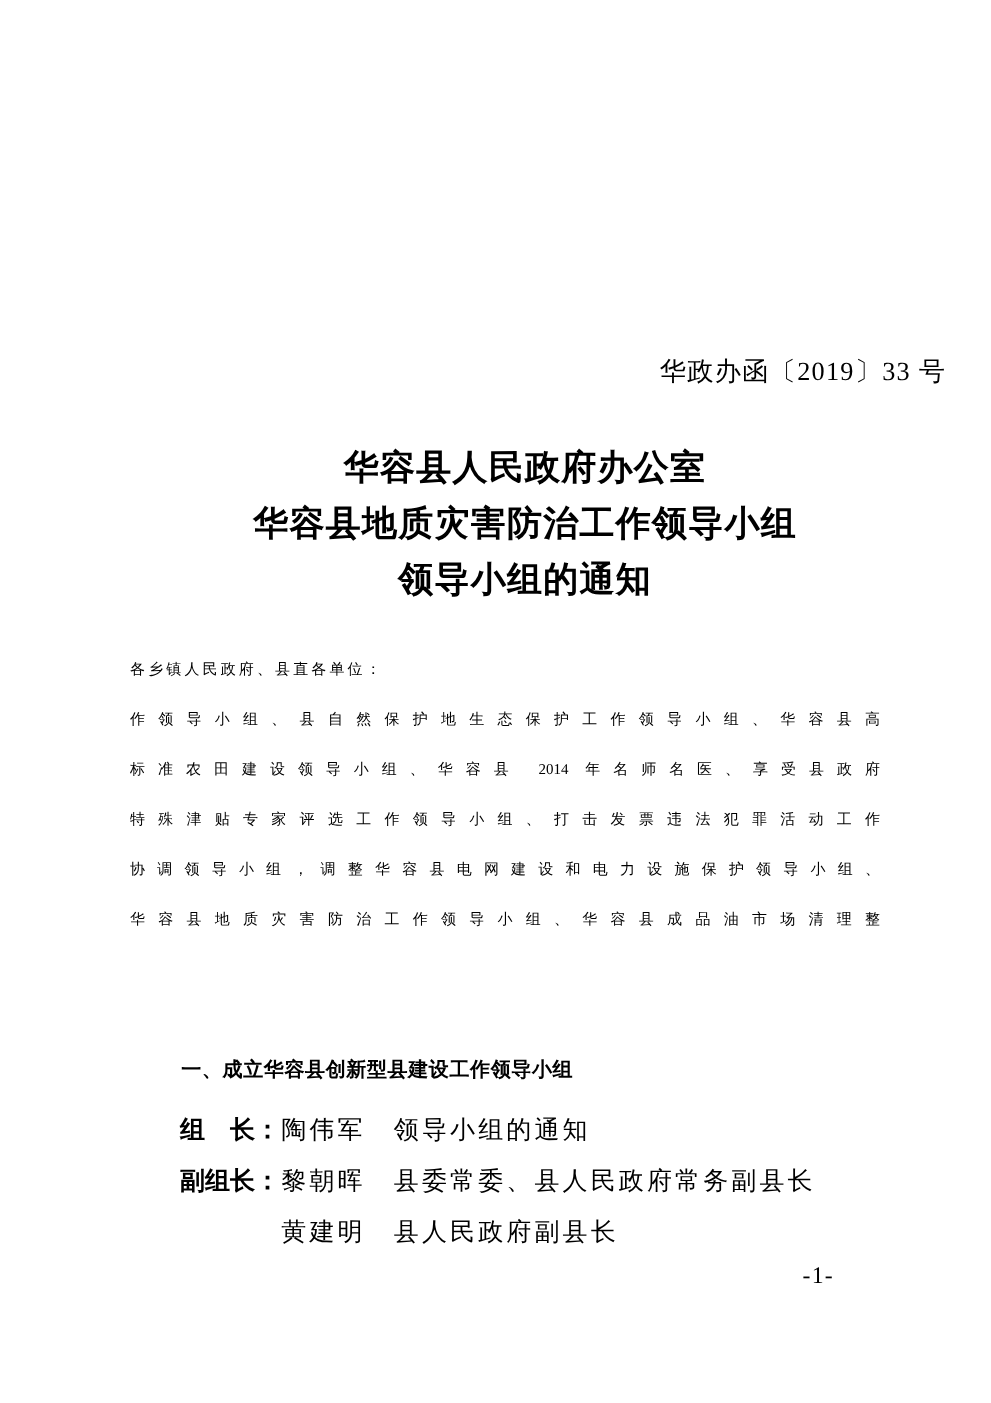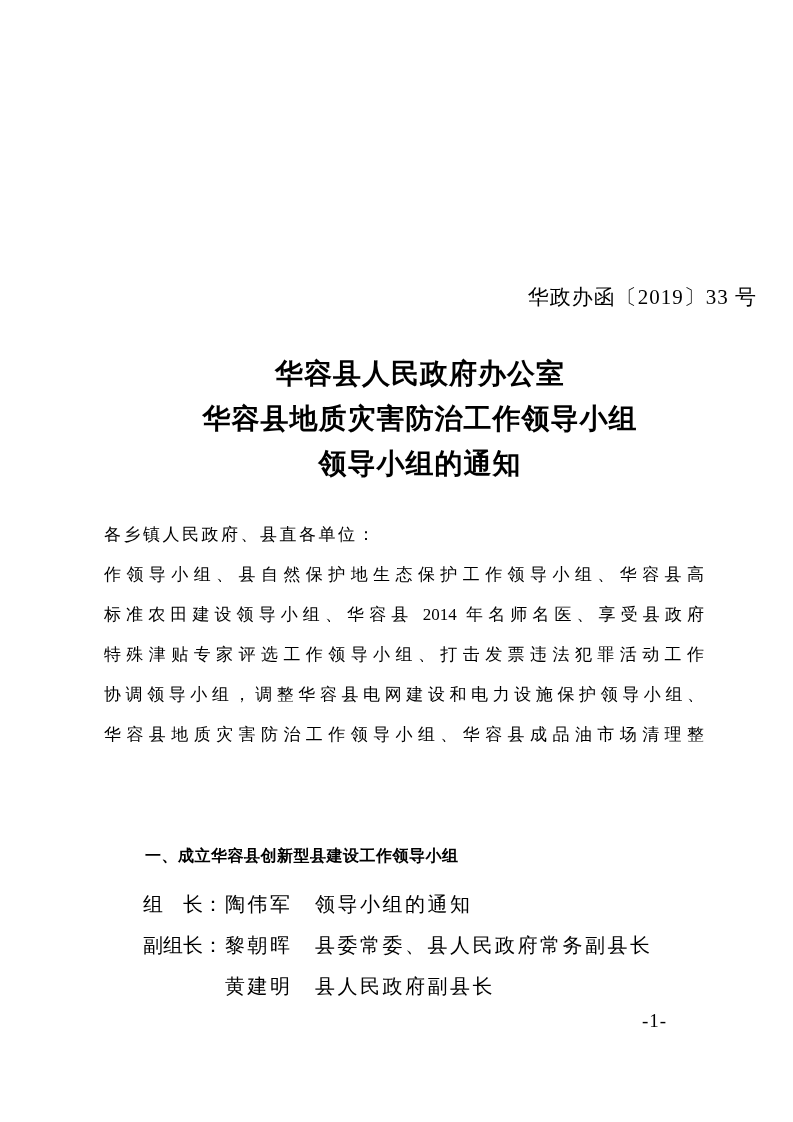--- a/index.html
+++ b/index.html
@@ -36,21 +36,21 @@
     font-weight: bold;
     font-size: 28px;
     line-height: 45px;
     letter-spacing: 1px;
   }
   .body-block {
     position: absolute;
     top: 515px;
     left: 104px;
     width: 600px;
-    font-size: 17px;
+    font-size: 12px;
     line-height: 40px;
   }
   .body-block .line {
     white-space: nowrap;
   }
   .body-block .line.just {
     white-space: normal;
     text-align: justify;
     text-align-last: justify;
     letter-spacing: 0;
@@ -79,23 +79,24 @@
     font-size: 20px;
     line-height: 41px;
   }
   .roster-row {
     white-space: nowrap;
   }
   .roster-row .role {
     display: inline-block;
     width: 82px;
     font-family: "Liberation Sans", "DejaVu Sans", sans-serif;
-    font-weight: normal;
+    font-weight: bold;
     letter-spacing: 0;
     vertical-align: top;
+    text-align: center;
   }
   .roster-row .person-name {
     display: inline-block;
     width: 90px;
     letter-spacing: 2.5px;
     vertical-align: top;
   }
   .roster-row .person-title {
     letter-spacing: 2.5px;
   }

